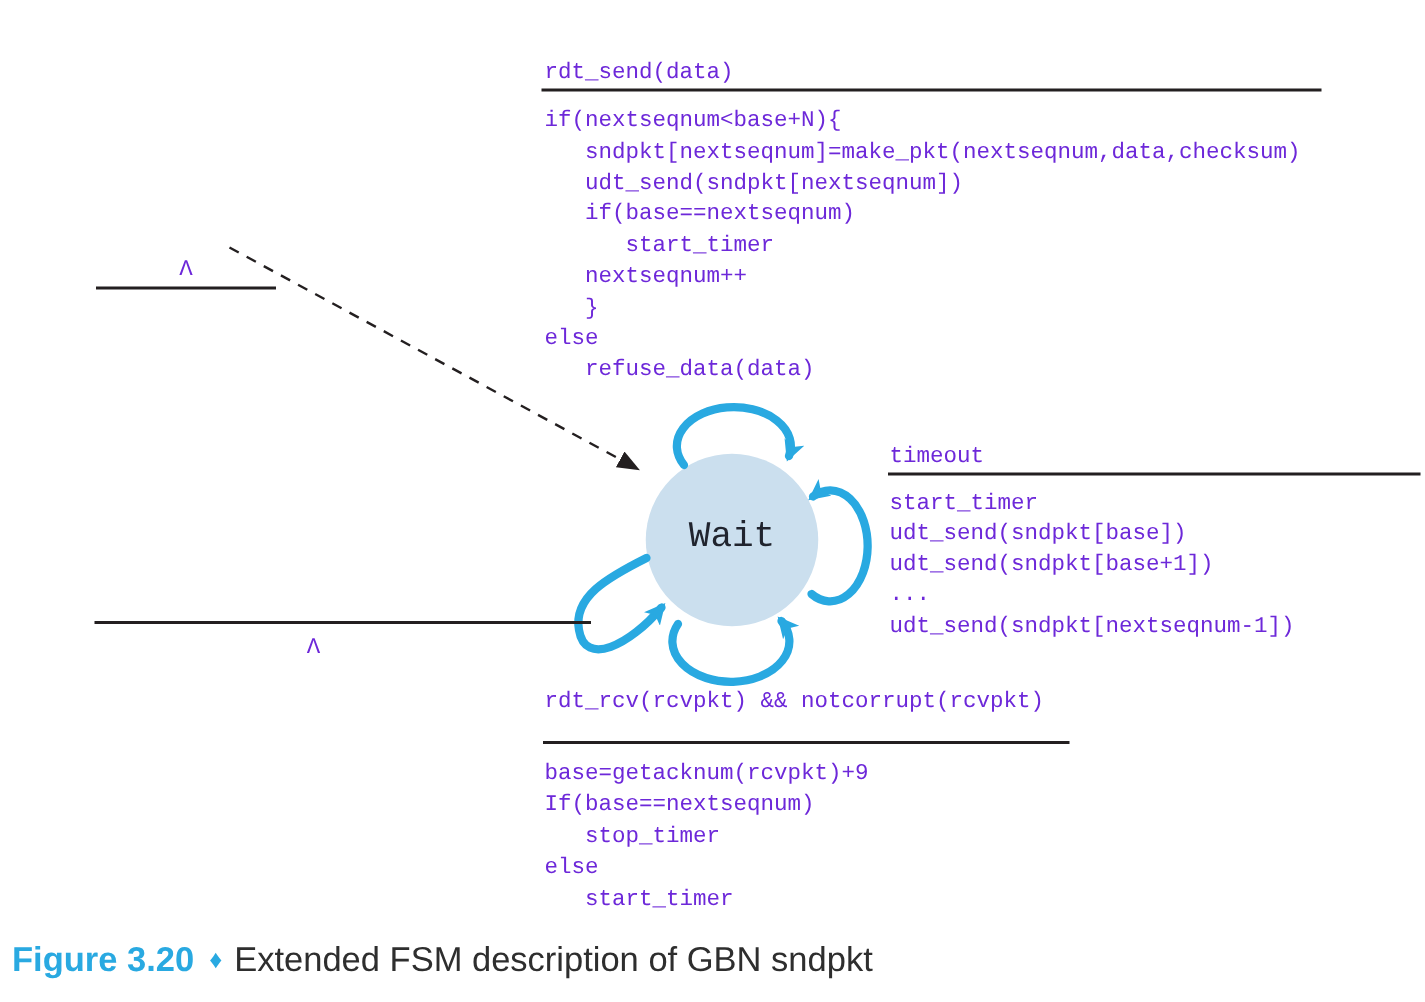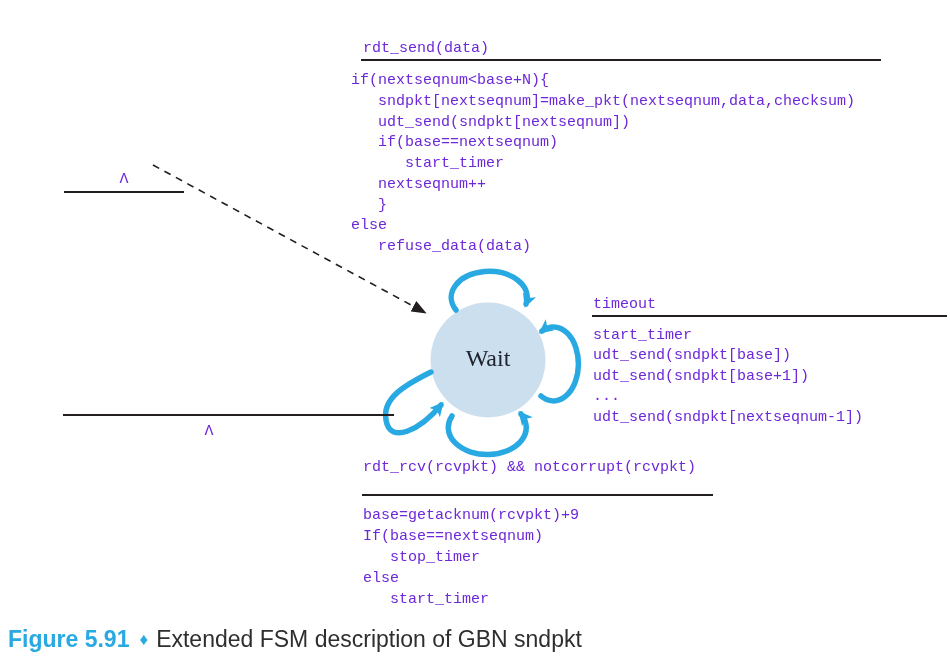--- a/index.html
+++ b/index.html
@@ -16,21 +16,21 @@
     line-height: 20.75px;
     margin: 0;
   }
   .rule {
     position: absolute;
     height: 2px;
     background: #231f20;
   }
   .state-label {
     position: absolute;
-    font-family: Liberation Serif, serif;
+    font-family: Liberation Mono, monospace;
     font-size: 24px;
     font-weight: 500;
     color: #20242e;
     text-align: center;
   }
   .caption {
     position: absolute;
     left: 8px;
     top: 626px;
     font-family: "Liberation Sans", sans-serif;
@@ -70,21 +70,21 @@
     <path d="M 153 165 L 424 312" fill="none" stroke="#231f20" stroke-width="1.6" stroke-dasharray="7 6" marker-end="url(#blackArrow)"></path>
   </svg>
 
   <div class="state-label" style="left:438px; top:345px; width:100px;">Wait</div>
 
   <div class="code centered" style="left:64px; top:170px; width:120px;">Λ</div>
   <div class="rule" style="left:64px; top:191px; width:120px;"></div>
 
   <div class="code" style="left:363px; top:39px;">rdt_send(data)</div>
   <div class="rule" style="left:361px; top:59px; width:520px;"></div>
-  <div class="code-block" style="left:351px; top:71px;">if(nextseqnum&lt;base+N){
+  <div class="code-block" style="left:363px; top:71px;">if(nextseqnum&lt;base+N){
    sndpkt[nextseqnum]=make_pkt(nextseqnum,data,checksum)
    udt_send(sndpkt[nextseqnum])
    if(base==nextseqnum)
       start_timer
    nextseqnum++
    }
 else
    refuse_data(data)</div>
 
   <div class="code" style="left:593px; top:295px;text-align:center;">timeout</div>
@@ -100,16 +100,16 @@
 
   <div class="code" style="left:363px; top:458px;">rdt_rcv(rcvpkt) &amp;&amp; notcorrupt(rcvpkt)</div>
   <div class="rule" style="left:362px; top:494px; width:351px;"></div>
   <div class="code-block" style="left:363px; top:505px; line-height:21px;">base=getacknum(rcvpkt)+9
 If(base==nextseqnum)
    stop_timer
 else
    start_timer</div>
 
   <div class="caption">
-    <span class="fig-num">Figure 5.91</span><span class="diamond">♦</span><span>Extended FSM description of GBN sndpkt</span>
+    <span class="fig-num">Figure 3.20</span><span class="diamond">♦</span><span>Extended FSM description of GBN sndpkt</span>
   </div>
 
 </div>
 
 </body></html>

